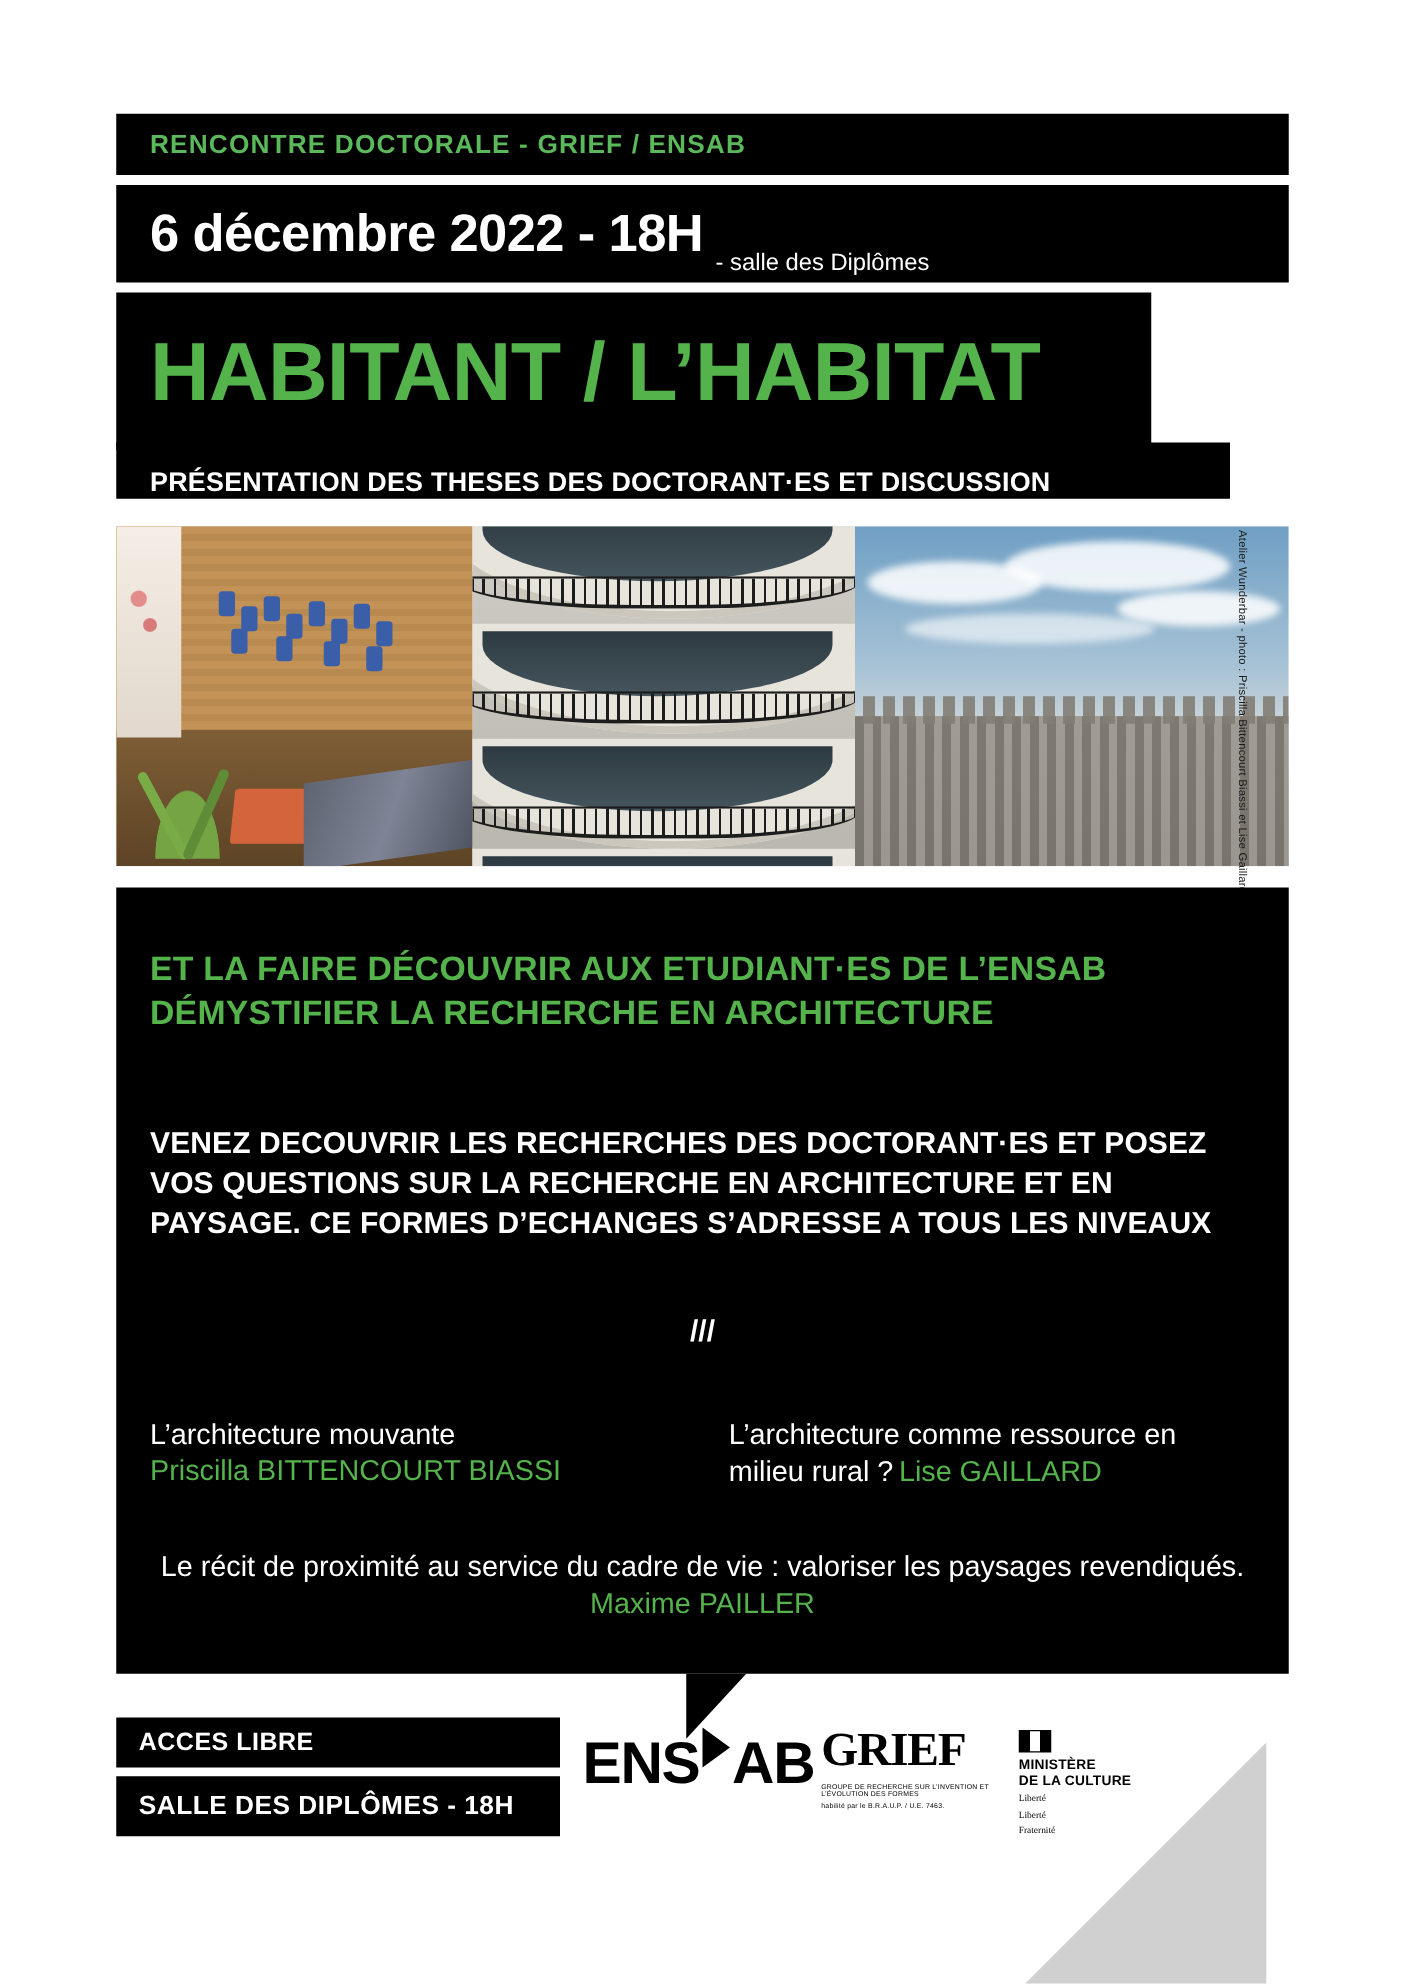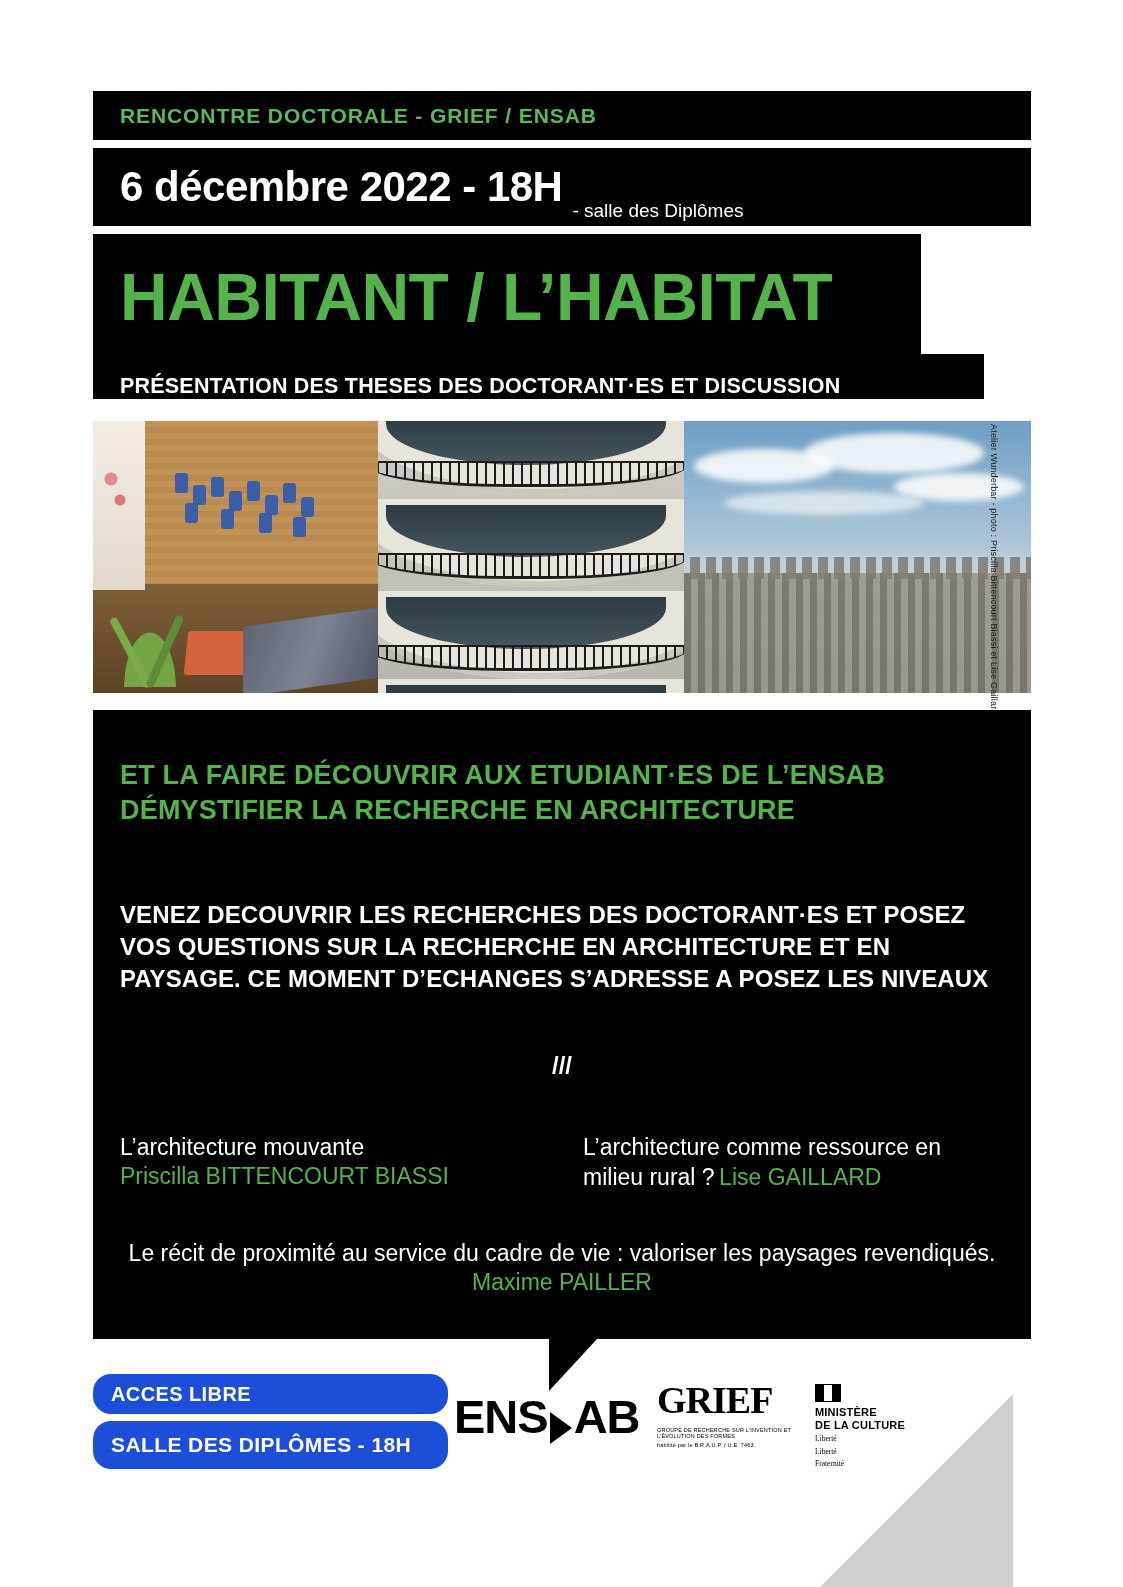--- a/index.html
+++ b/index.html
@@ -258,34 +258,33 @@
     color: #1a1a1a; font-size: 9px;
     writing-mode: vertical-rl;
     text-align: left;
     letter-spacing: 0.2px;
     white-space: nowrap;
   }
 
   
   .foot-band {
     position: absolute;
-    background: #1d4ed8;
+    background: #000000;
     display: flex; align-items: center;
     padding-left: 18px;
-    border-radius: 18px;
   }
   .foot1 { left: 93px; top: 1374px; width: 355px; height: 40px; }
   .foot2 { left: 93px; top: 1421px; width: 355px; height: 48px; }
   .foot-band .txt { color: #ffffff; font-size: 20px; font-weight: bold; letter-spacing: .4px; }
   .foot2 .txt { font-size: 21px; }
 
   .logo-ensab {
-    position: absolute; left: 454px; top: 1382px;
+    position: absolute; left: 466px; top: 1382px;
     width: 182px; height: 62px;
-    display: flex; align-items: flex-end;
+    display: flex; align-items: flex-start;
   }
   .logo-ensab .word {
     font-size: 47px; font-weight: bold; color: #000; letter-spacing: -1px;
     font-family: "Liberation Sans", sans-serif;
   }
   .logo-ensab .arrow {
     display: inline-block;
     width: 0; height: 0;
     border-left: 22px solid #000;
     border-top: 16px solid transparent;
@@ -398,21 +397,21 @@
 
   <div class="panel">
     <div class="green-head">
       <div>ET LA FAIRE DÉCOUVRIR AUX ETUDIANT·ES DE L’ENSAB</div>
       <div>DÉMYSTIFIER LA RECHERCHE EN ARCHITECTURE</div>
     </div>
 
     <div class="white-body">
       <div>VENEZ DECOUVRIR LES RECHERCHES DES DOCTORANT·ES ET POSEZ</div>
       <div>VOS QUESTIONS SUR LA RECHERCHE EN ARCHITECTURE ET EN</div>
-      <div>PAYSAGE. CE MOMENT D’ECHANGES S’ADRESSE A POSEZ LES NIVEAUX</div>
+      <div>PAYSAGE. CE FORMES D’ECHANGES S’ADRESSE A TOUS LES NIVEAUX</div>
     </div>
 
     <div class="slashes">///</div>
 
     <div class="talks">
       <div class="talk">
         <span class="t-title">L’architecture mouvante</span><br>
         <span class="t-author">Priscilla BITTENCOURT BIASSI</span>
       </div>
       <div class="talk">

